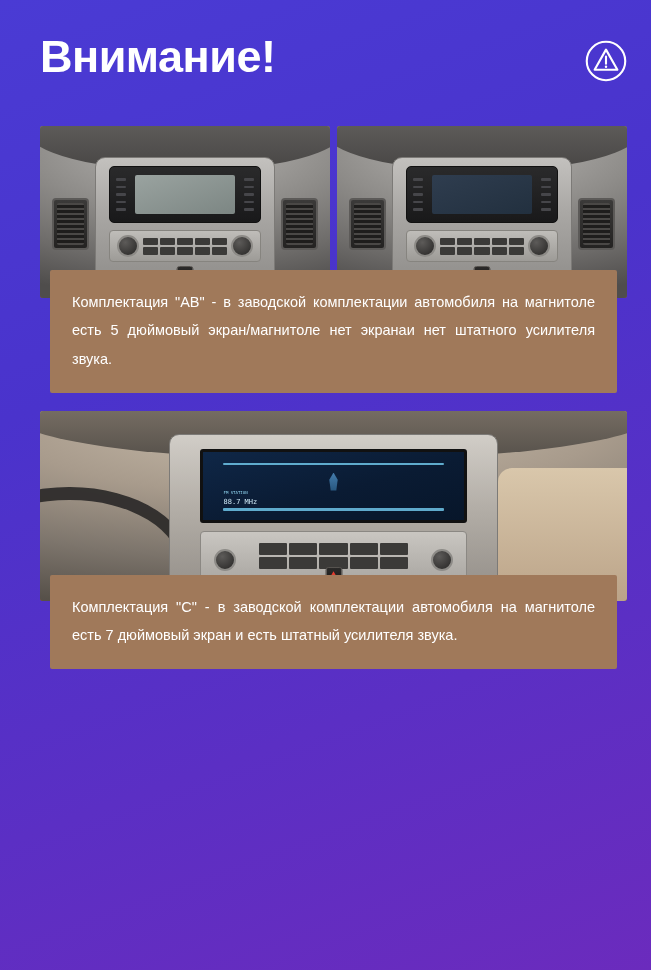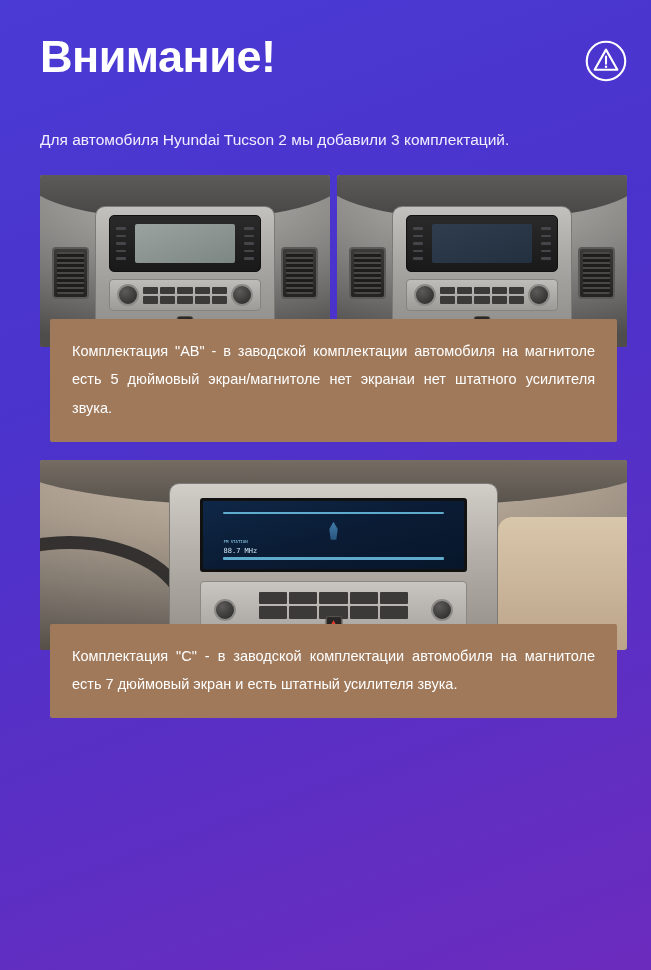--- a/index.html
+++ b/index.html
@@ -326,21 +326,20 @@
     <div class="title">Внимание!</div>
     <svg class="warn-icon" viewBox="0 0 48 48">
       <circle cx="24" cy="24" r="22" fill="none" stroke="#ffffff" stroke-width="2.4"></circle>
       <path d="M24 11 L37 34 L11 34 Z" fill="none" stroke="#ffffff" stroke-width="2.4" stroke-linejoin="round"></path>
       <line x1="24" y1="19" x2="24" y2="27" stroke="#ffffff" stroke-width="2.4" stroke-linecap="round"></line>
       <circle cx="24" cy="30.5" r="1.4" fill="#ffffff"></circle>
     </svg>
   </div>
 
   <div class="intro">
-    <p>Для автомобиля Hyundai Tucson 2 мы добавили 3 комплектаций.</p>
   </div>
 
   <div class="block first">
     <div class="photos">
 
       <div class="photo">
         <div class="dash">
           <div class="hood"></div>
           <div class="vent vent-l"></div>
           <div class="vent vent-r"></div>

